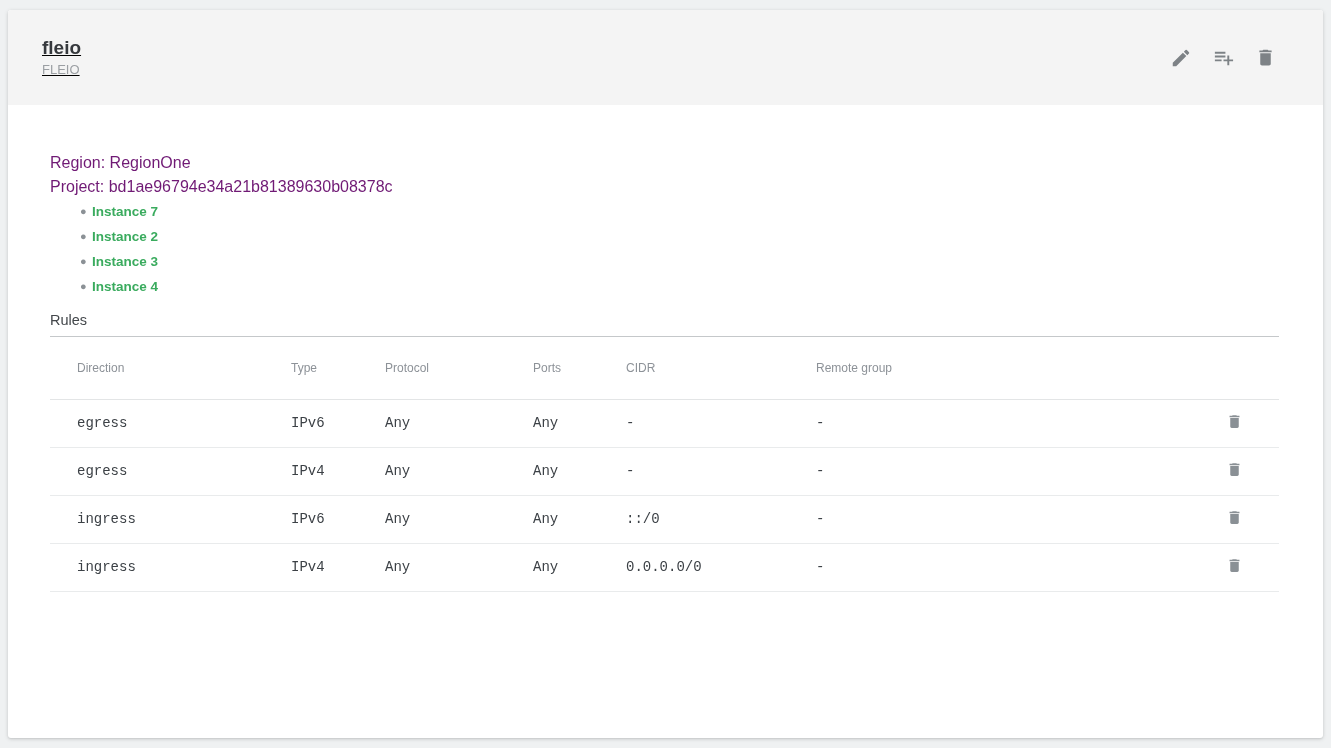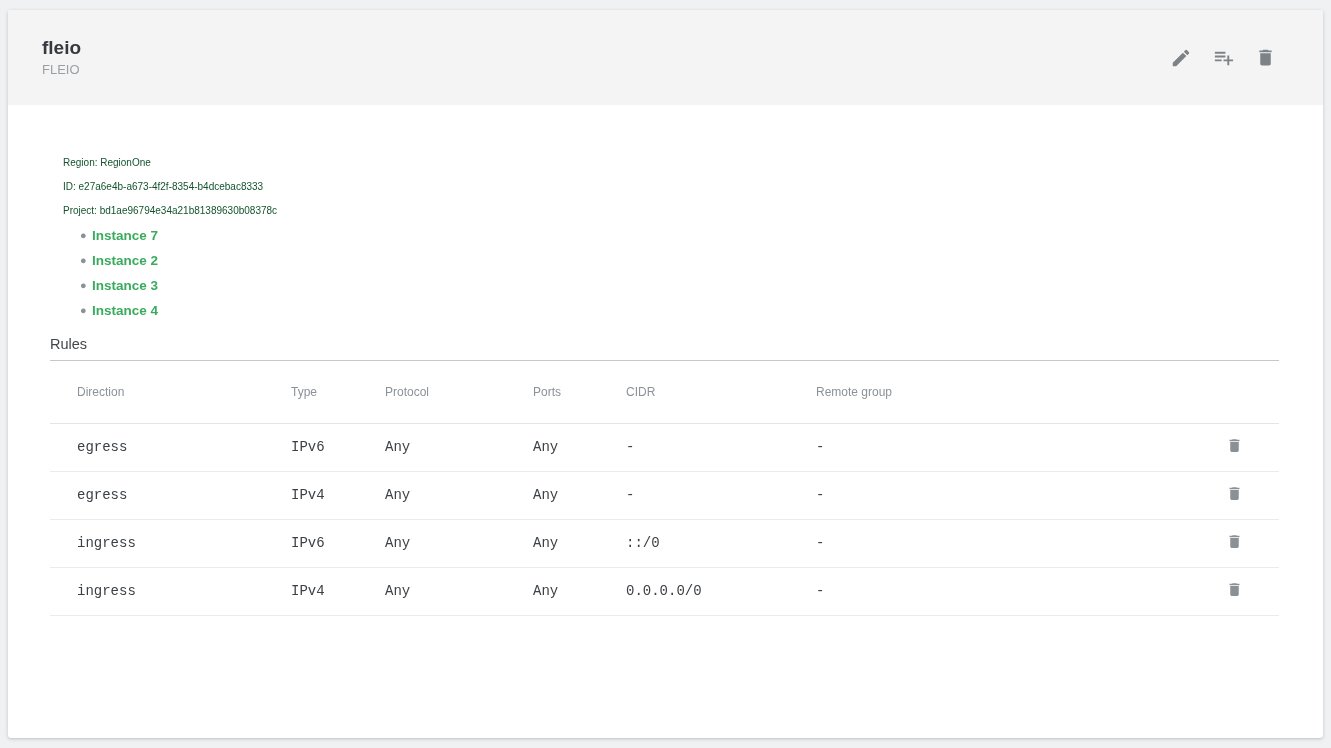--- a/index.html
+++ b/index.html
@@ -20,20 +20,21 @@
     box-shadow: 0 1px 4px rgba(0,0,0,0.14), 0 1px 2px rgba(0,0,0,0.08);
     overflow: hidden;
   }
   .card-header {
     height: 95px;
     background: #f4f4f4;
     display: flex;
     align-items: center;
     justify-content: space-between;
     padding: 0 46px 0 34px;
+    text-decoration: underline;
   }
   .titles { display: flex; flex-direction: column; justify-content: center; }
   .title {
     font-size: 19px;
     font-weight: 700;
     color: #36393d;
     line-height: 24px;
   }
   .subtitle {
     font-size: 13px;
@@ -51,24 +52,23 @@
     display: flex;
     align-items: center;
     justify-content: center;
     width: 24px; height: 24px;
   }
   .icon-btn svg { fill: #7d8286; }
   .card-body {
     padding: 46px 44px 0 42px;
   }
   .detail-line {
-    font-size: 10px;
-    color: #14532d;
+    font-size: 16px;
+    color: #701a75;
     line-height: 24px;
-    margin-left: 13px;
   }
   ul.instances {
     list-style: none;
     margin: 0;
     padding: 0 0 0 30px;
   }
   ul.instances li {
     line-height: 24px;
     position: relative;
     padding-left: 12px;
@@ -167,21 +167,20 @@
               <path d="M6 19c0 1.1.9 2 2 2h8c1.1 0 2-.9 2-2V7H6v12zM19 4h-3.5l-1-1h-5l-1 1H5v2h14V4z"></path>
             </svg>
         </span>
       </button>
     </div>
   </div>
 
   <div class="card-body">
     <div class="details">
       <div class="detail-line">Region: RegionOne</div>
-      <div class="detail-line">ID: e27a6e4b-a673-4f2f-8354-b4dcebac8333</div>
       <div class="detail-line">Project: bd1ae96794e34a21b81389630b08378c</div>
       <ul class="instances">
   <li>
     <span class="bullet">●</span>
     <a class="instance-link">Instance 7</a>
   </li>
 
   <li>
     <span class="bullet">●</span>
     <a class="instance-link">Instance 2</a>

